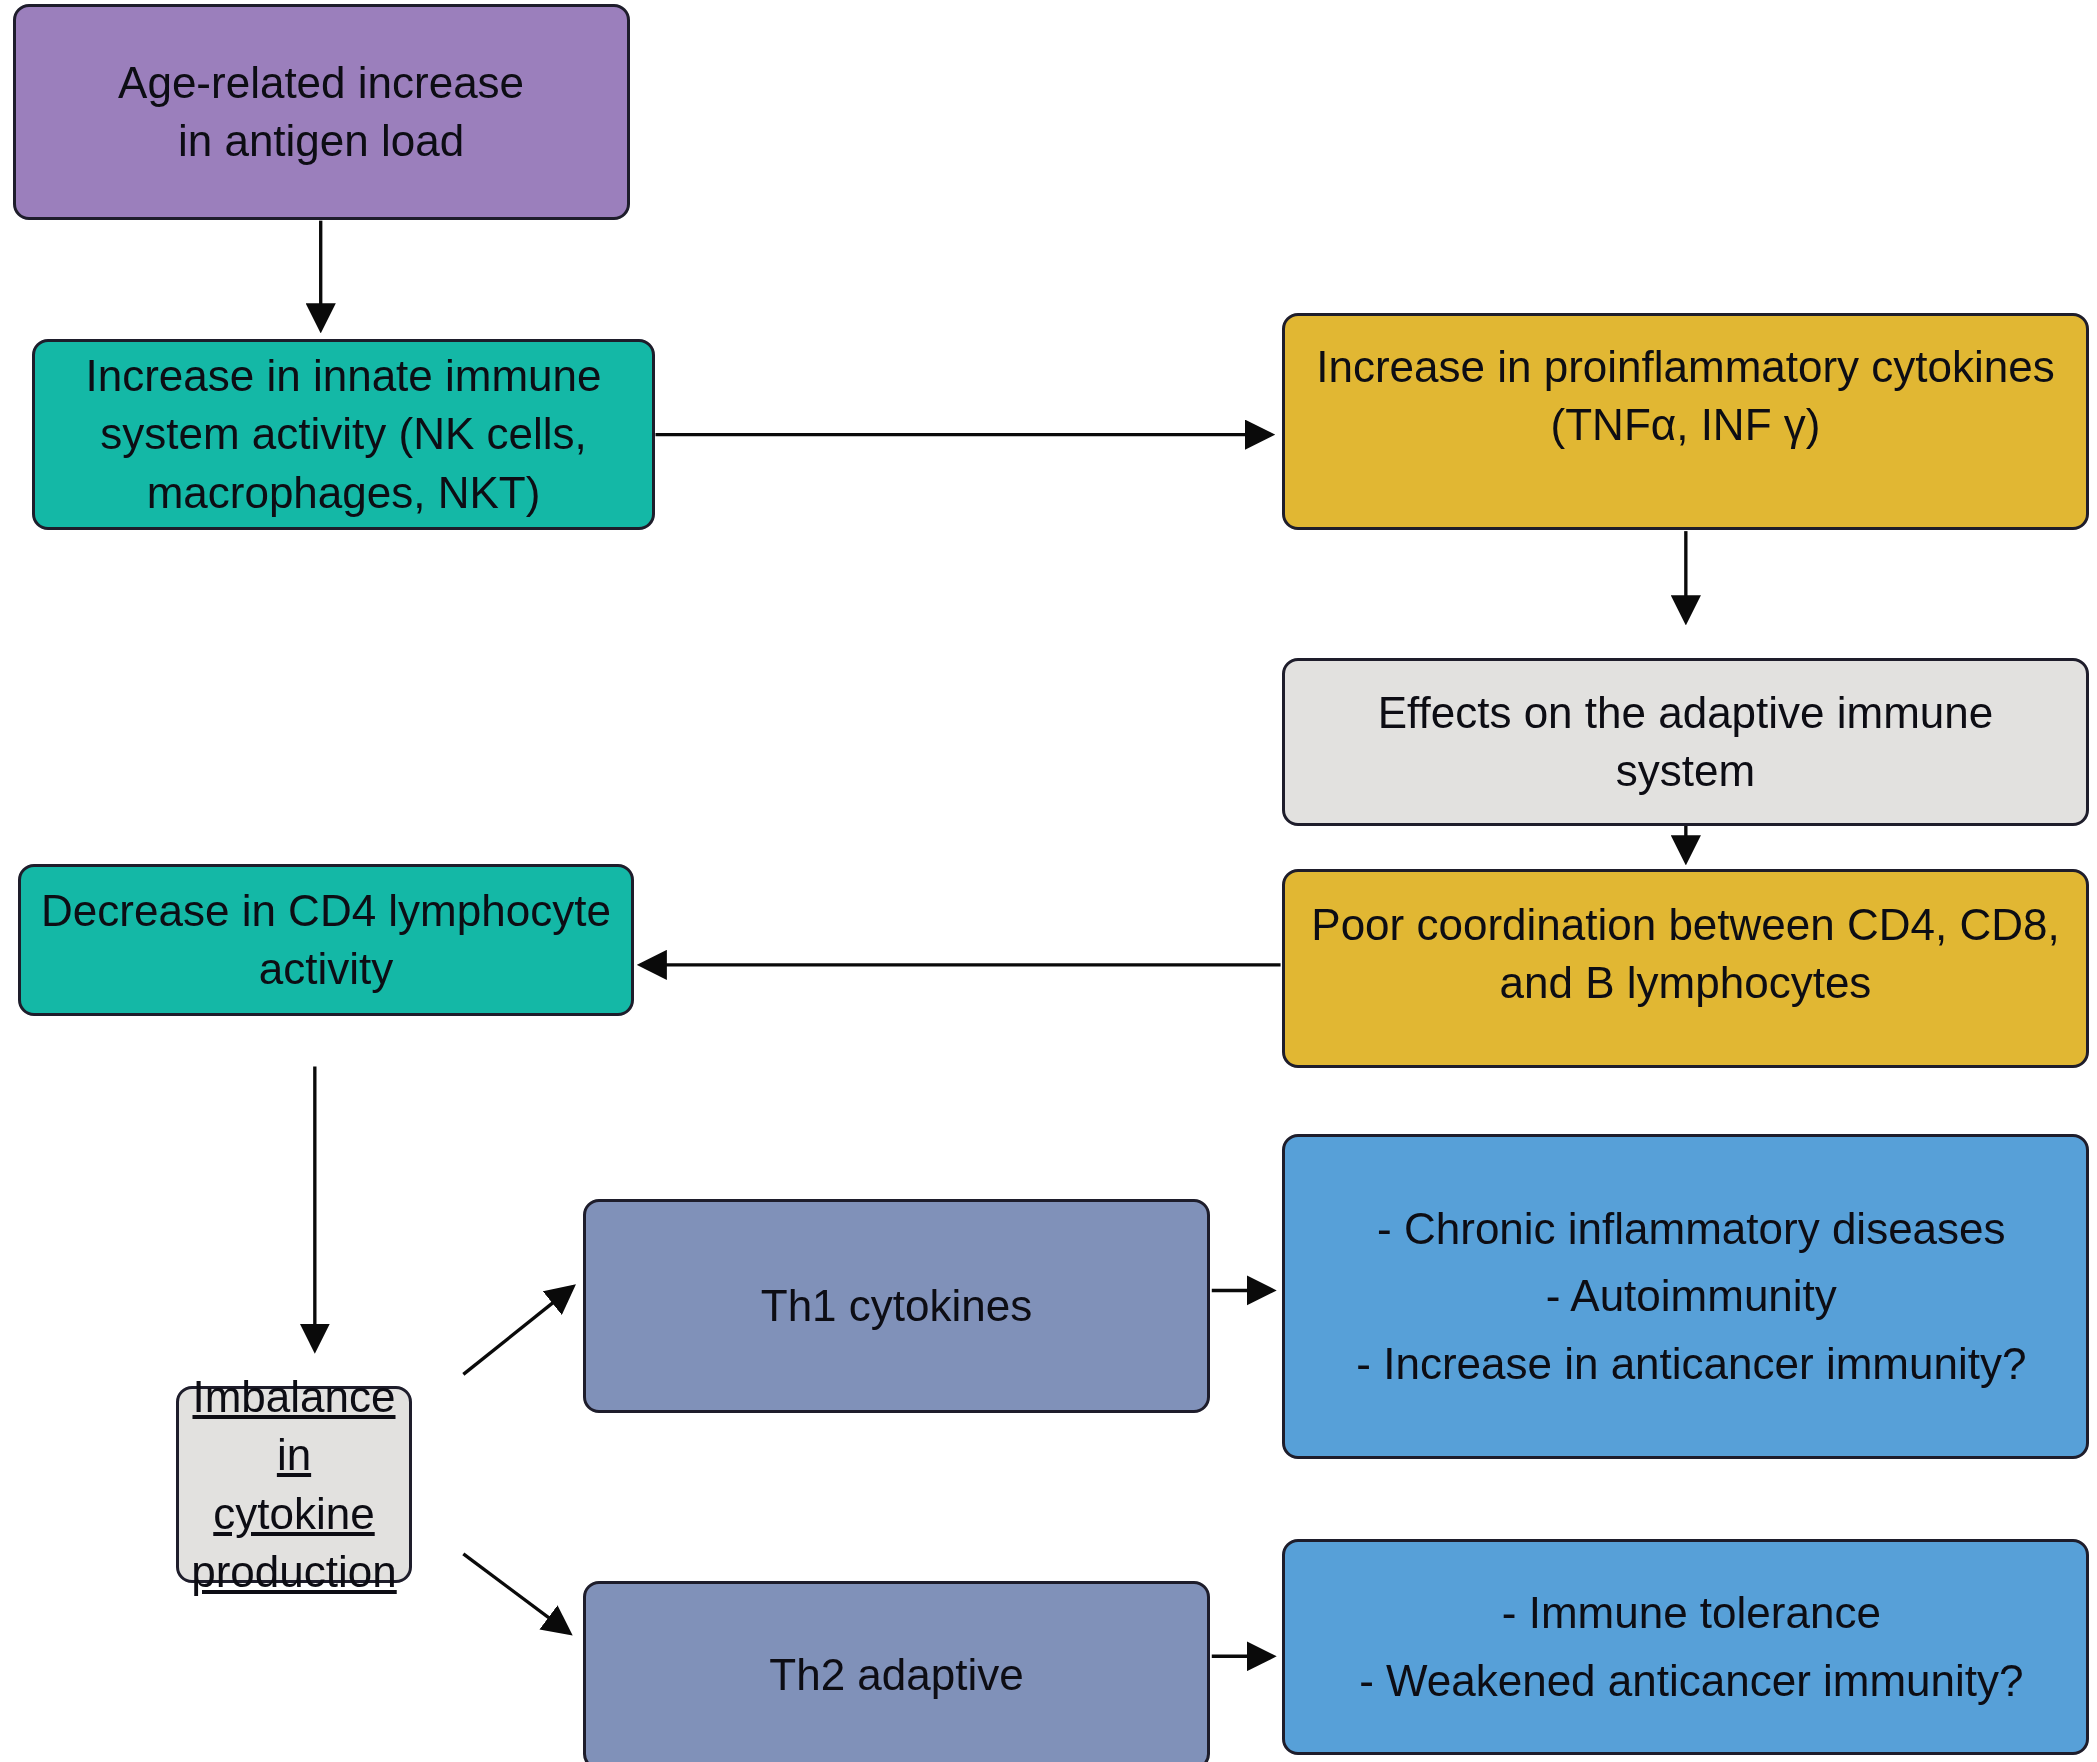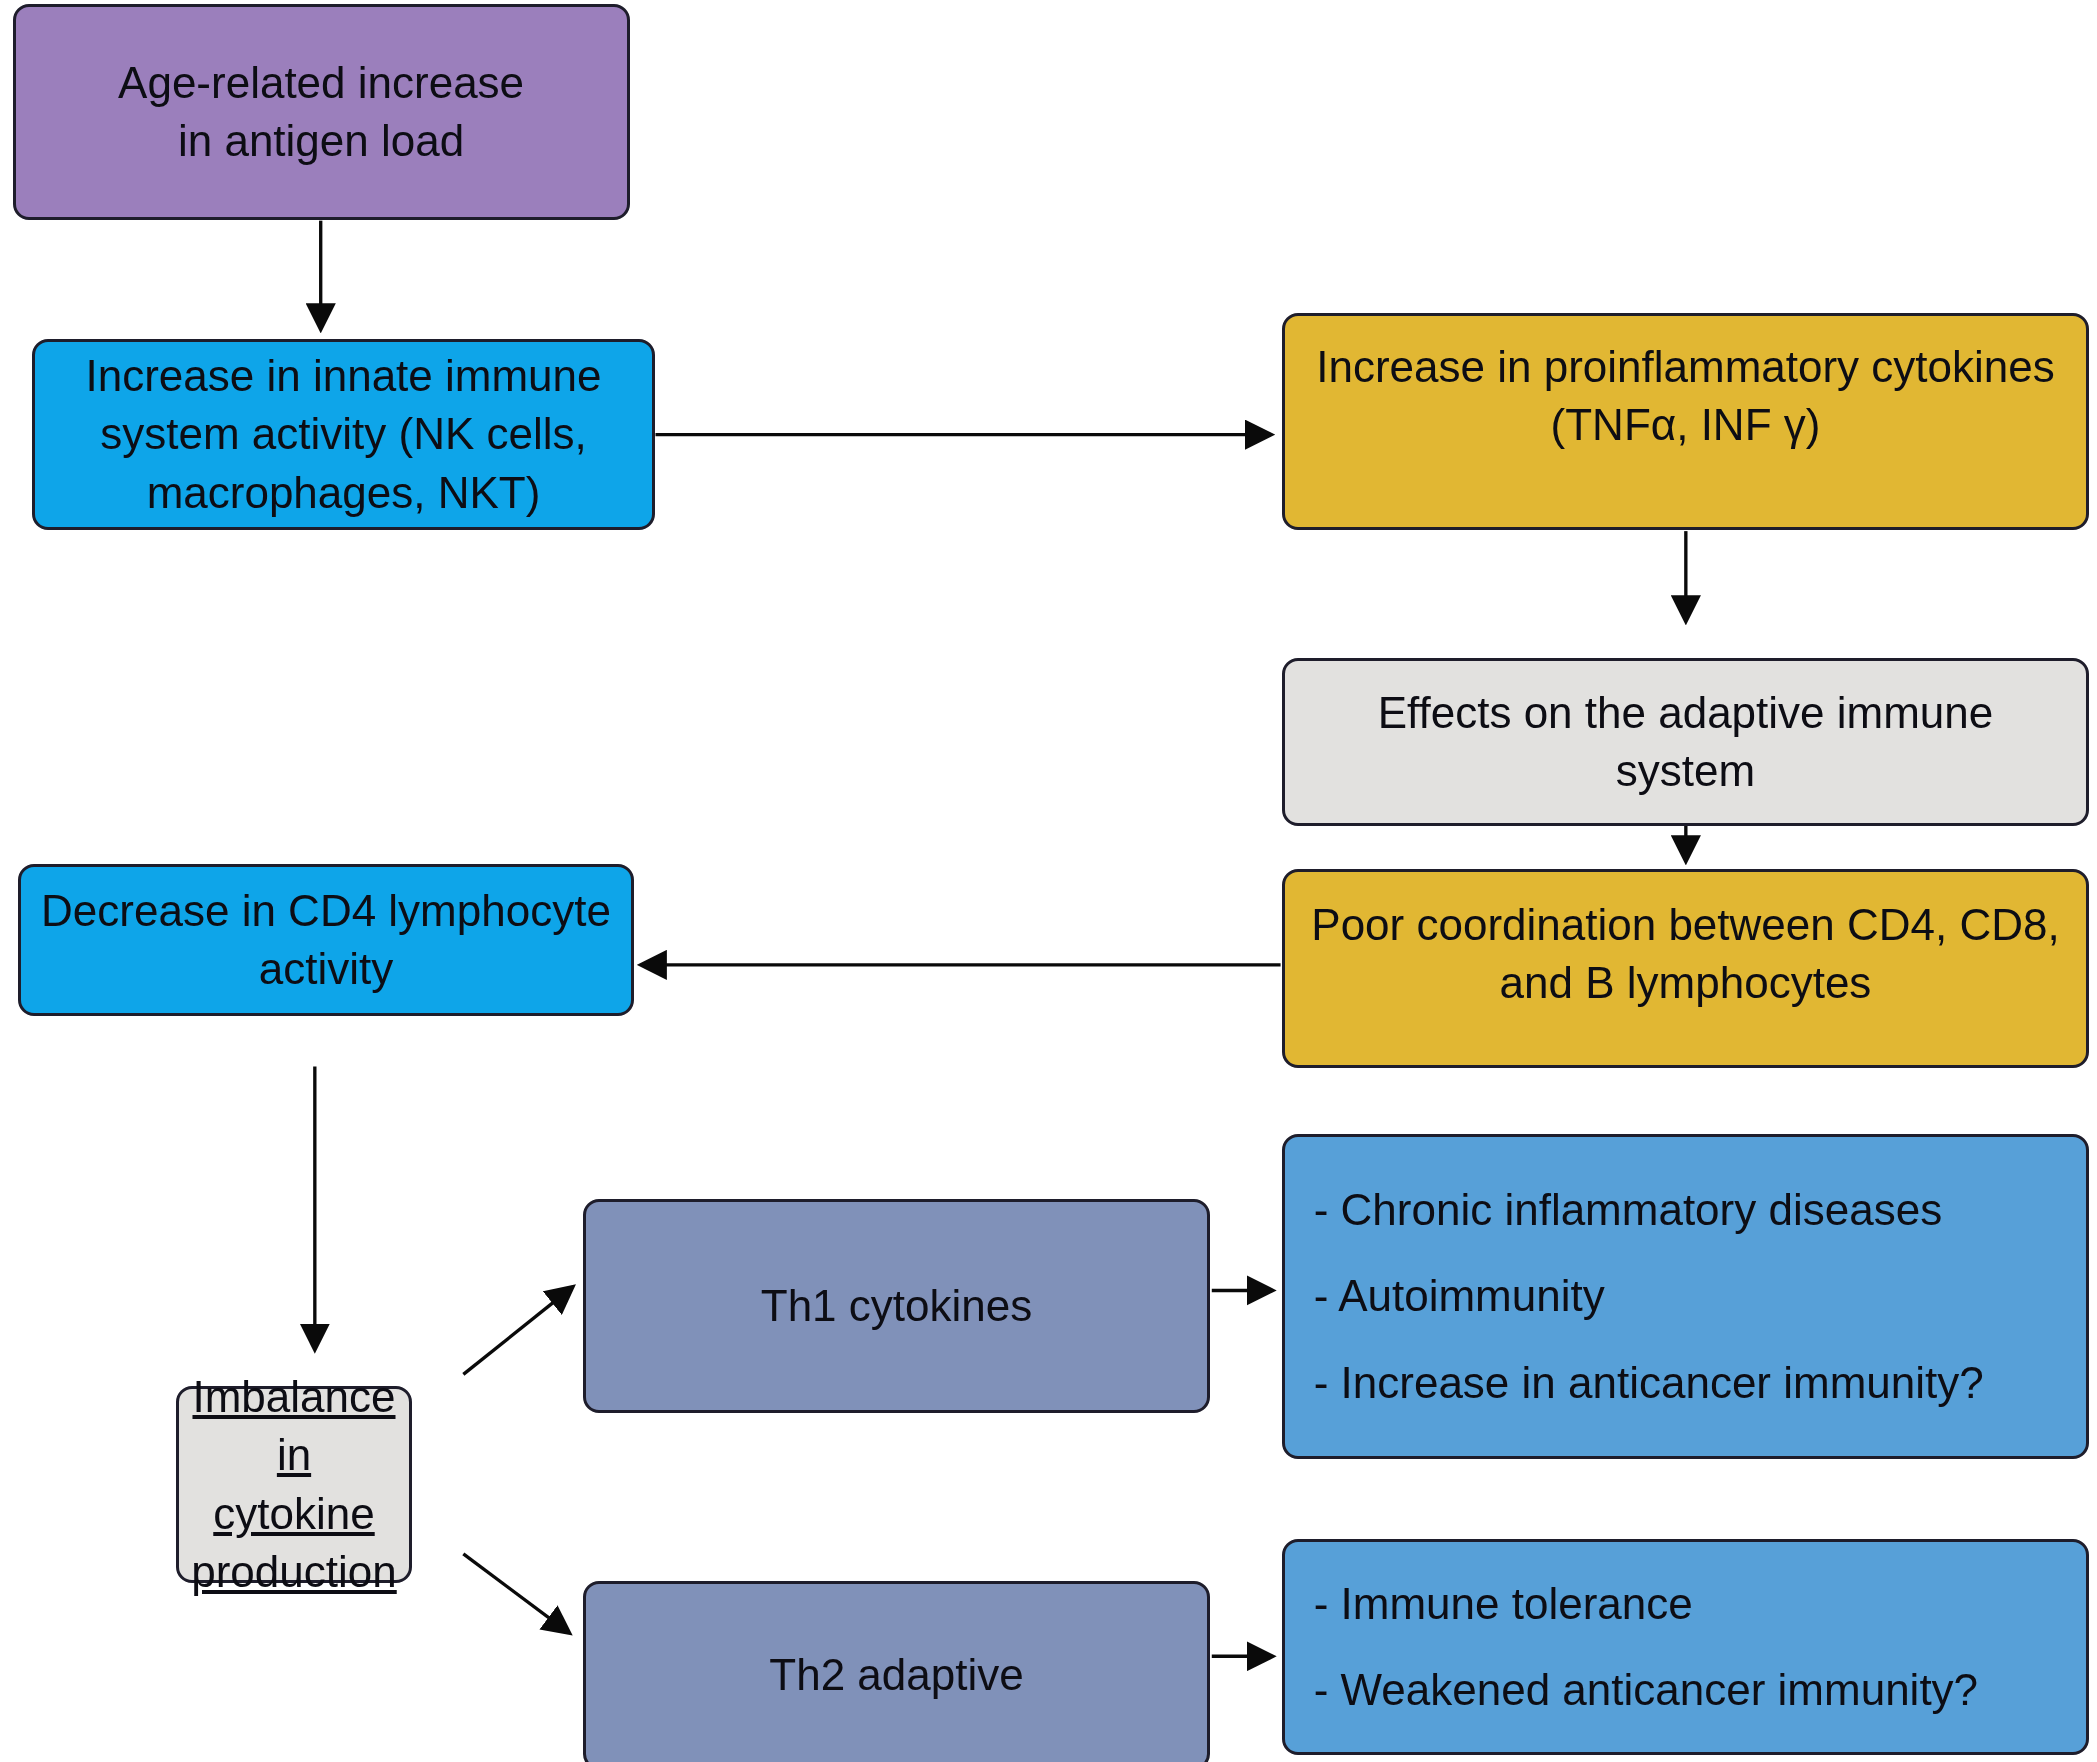--- a/index.html
+++ b/index.html
@@ -34,21 +34,21 @@
     align-items: center;
     justify-content: center;
     text-align: center;
     font-size: 44px;
     line-height: 1.32;
     color: #0d0d14;
     white-space: pre-line;
     padding: 8.4px 17px;
   }
   .node-purple { background: #9b7fbc; }
-  .node-pink   { background: #0ea5e9; }
+  .node-pink   { background: #14b8a6; }
   .node-yellow { background: #e1b733; }
   .node-gray   { background: #e2e1df; margin-top: 27px; }
   .node-slate  { background: #8091b9; margin-top: 16px; }
   .node-blue   { background: #57a0d8; }
 
   #node-antigen         { left: 12.6px;   top: 4.2px;    width: 617px; height: 216px; }
   #node-innate          { left: 32px;   top: 339px;  width: 623px; height: 191px; }
   #node-proinflammatory { left: 1282px; top: 313px;  width: 807px; height: 217px; padding-bottom: 59px; }
   #node-adaptive        { left: 1282px; top: 631px;  width: 807px; height: 168px; }
   #node-coordination    { left: 1282px; top: 869px; width: 807px; height: 199px; padding-bottom: 38px; }
@@ -56,23 +56,23 @@
   #node-imbalance       { left: 176px;  top: 1359px; width: 236px; height: 197px; padding: 2px; text-decoration: underline; }
   #node-th1             { left: 583px;  top: 1183px; width: 627px; height: 214px; }
   #node-th2             { left: 583px;  top: 1565px; width: 627px; height: 189px; }
   #node-th1-outcomes    { left: 1282px; top: 1134px; width: 807px; height: 325px; }
   #node-th2-outcomes    { left: 1282px; top: 1539px; width: 807px; height: 216px; }
 
   .outcome-list {
     display: flex;
     flex-direction: column;
     justify-content: center;
-    align-items: flex-start;
+    align-items: center;
     text-align: left;
-    gap: 28px;
+    gap: 9px;
     width: 100%;
     padding-left: 11.7px;
     box-sizing: border-box;
   }
   .outcome-line { white-space: nowrap; }
 </style>
 </head>
 <body>
 
 <div id="flowchart-canvas">

